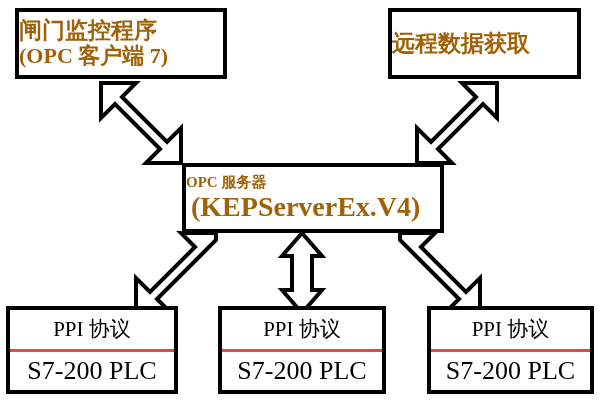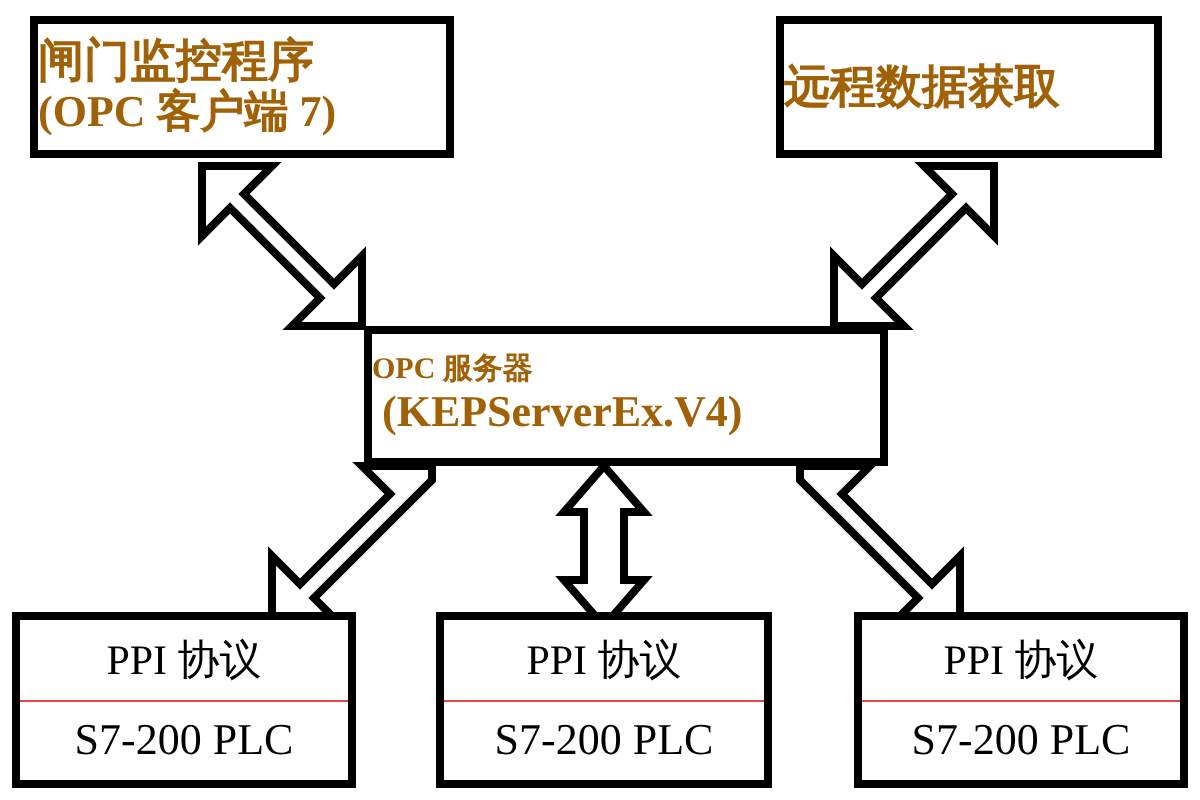--- a/index.html
+++ b/index.html
@@ -47,21 +47,21 @@
   }
   
   #client-1-box { left: 15px; top: 8px; width: 212px; height: 71px; }
   #client-2-box { left: 388px; top: 8px; width: 193px; height: 71px; }
   .client-title { font-size: 23px; letter-spacing: 0px; }
   .client-sub { font-size: 22px; letter-spacing: 0px; }
 
   
   #server-box { left: 182px; top: 163px; width: 262px; height: 70px; }
   .server-title { font-size: 15px; }
-  .server-sub { font-size: 22px; padding-left: 10px; }
+  .server-sub { font-size: 28px; padding-left: 10px; }
 
   
   .plc-box {
     position: absolute;
     background: #ffffff;
     border: 4px solid #000000;
     box-sizing: border-box;
     display: flex;
     flex-direction: column;
     z-index: 5;
@@ -71,25 +71,25 @@
   #plc-3-box { left: 427px; top: 306px; width: 167px; height: 88px; }
   .plc-cell {
     flex: 1 1 50%;
     display: flex;
     align-items: center;
     justify-content: center;
     white-space: nowrap;
     color: #000000;
   }
   .plc-cell-protocol {
-    border-bottom: 1px solid #ef4444;
+    border-bottom: 3px solid #ef4444;
     font-size: 21px;
   }
   .plc-cell-device {
-    font-size: 22px;
+    font-size: 26px;
   }
 </style>
 </head>
 <body>
 
 <div id="diagram-root">
 
   <svg id="diagram-svg" viewBox="0 0 600 400">
 
     <g>

